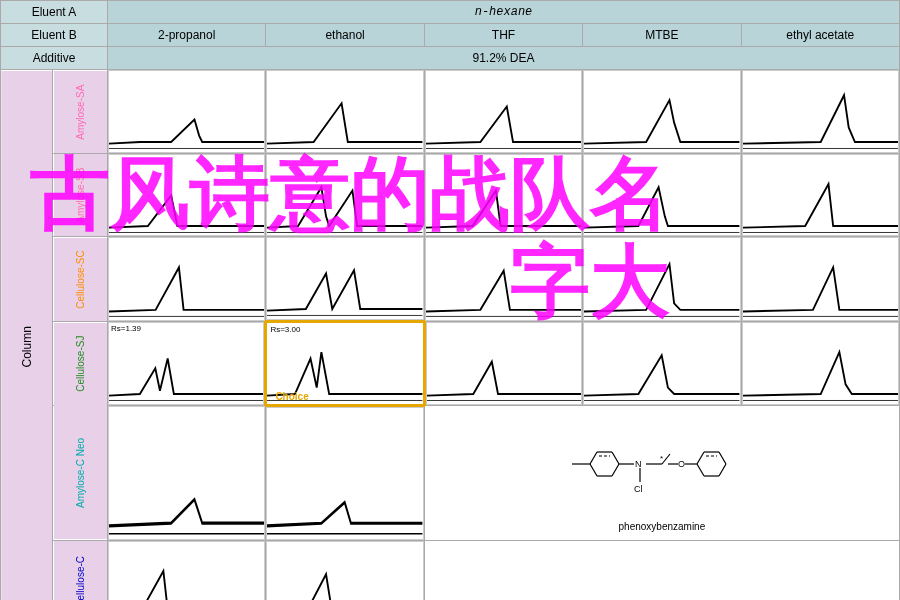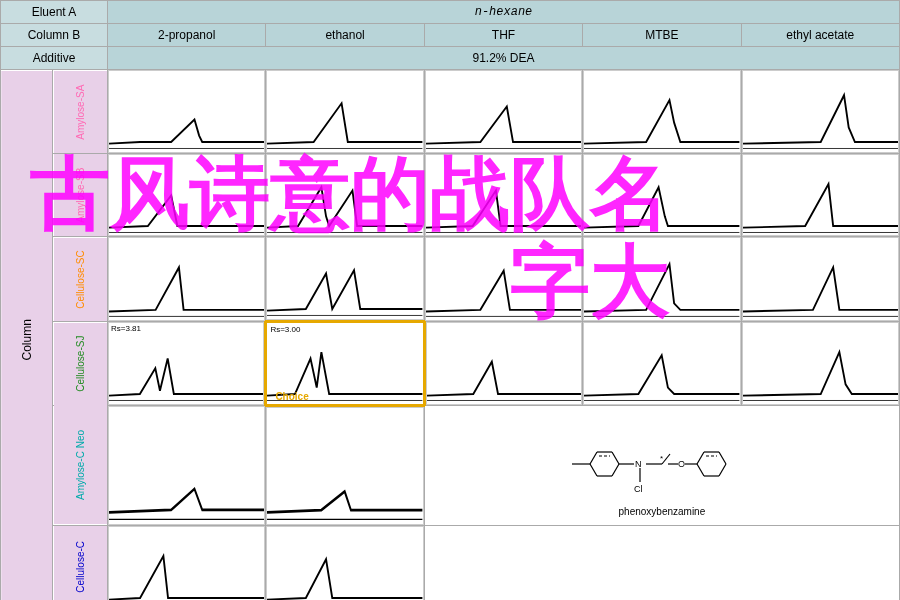--- a/index.html
+++ b/index.html
@@ -119,21 +119,21 @@
 
 <table class="main-table">
   <tbody>
 
     <tr class="header-row">
       <td colspan="2" class="label-cell">Eluent A</td>
       <td colspan="5" style="font-style:italic;font-family:Liberation Mono, monospace;">n-hexane</td>
     </tr>
 
     <tr class="header-row">
-      <td colspan="2" class="label-cell">Column B</td>
+      <td colspan="2" class="label-cell">Eluent B</td>
       <td>2-propanol</td>
       <td>ethanol</td>
       <td>THF</td>
       <td>MTBE</td>
       <td>ethyl acetate</td>
     </tr>
 
     <tr class="header-row">
       <td colspan="2" class="label-cell">Additive</td>
       <td colspan="5">91.2% DEA</td>
@@ -274,21 +274,21 @@
 
     <tr class="grid-row">
       <td class="col-label-cell" style="color:#228b22;height:70px;">Cellulose-SJ</td>
       <td class="chart-cell" style="position:relative;">
         <div class="chart-container">
           <svg viewBox="0 0 100 50" preserveAspectRatio="none">
             <polyline points="0,45 20,44 30,28 33,42 38,22 42,44 100,44" stroke="#000" stroke-width="1.2" fill="none"></polyline>
             <line x1="0" y1="48" x2="100" y2="48" stroke="#000" stroke-width="0.5"></line>
           </svg>
         </div>
-        <span class="rs-label" style="position:absolute;top:2px;left:3px;font-size:8px;">Rs=3.81</span>
+        <span class="rs-label" style="position:absolute;top:2px;left:3px;font-size:8px;">Rs=1.39</span>
       </td>
       <td class="chart-cell highlighted-cell" style="position:relative;border:3px solid #e6a800;">
         <div class="chart-container" style="border:none;">
           <svg viewBox="0 0 100 50" preserveAspectRatio="none">
             <polyline points="0,45 18,44 28,22 32,40 35,18 40,44 100,44" stroke="#000" stroke-width="1.2" fill="none"></polyline>
             <line x1="0" y1="48" x2="100" y2="48" stroke="#000" stroke-width="0.5"></line>
           </svg>
         </div>
         <span class="rs-label" style="position:absolute;top:2px;left:3px;font-size:8px;">Rs=3.00</span>
         <span style="position:absolute;bottom:2px;left:8px;font-size:10px;color:#e6a800;font-weight:bold;">Choice</span>
@@ -369,21 +369,21 @@
           <line x1="142" y1="38" x2="157" y2="38" stroke="#000" stroke-width="1.2"></line>
           <line x1="157" y1="38" x2="164" y2="50" stroke="#000" stroke-width="1.2"></line>
           <line x1="164" y1="50" x2="157" y2="62" stroke="#000" stroke-width="1.2"></line>
           <line x1="157" y1="62" x2="142" y2="62" stroke="#000" stroke-width="1.2"></line>
           <line x1="142" y1="62" x2="135" y2="50" stroke="#000" stroke-width="1.2"></line>
 
           <line x1="144" y1="42" x2="155" y2="42" stroke="#000" stroke-width="1.2" stroke-dasharray="3,2"></line>
 
           <line x1="100" y1="50" x2="108" y2="40" stroke="#000" stroke-width="1.2"></line>
         </svg>
-        <div style="text-align:center;font-size:10px;margin-top:2px;">phenoxybenzamine</div>
+        <div style="text-align:center;font-size:10px;margin-top:17px;">phenoxybenzamine</div>
       </td>
     </tr>
 
     <tr class="grid-row">
       <td class="col-label-cell" style="color:#0000cc;height:70px;">Cellulose-C</td>
       <td class="chart-cell">
         <div class="chart-container">
           <svg viewBox="0 0 100 50" preserveAspectRatio="none">
             <polyline points="0,45 20,44 35,18 38,44 100,44" stroke="#000" stroke-width="1.2" fill="none"></polyline>
             <line x1="0" y1="48" x2="100" y2="48" stroke="#000" stroke-width="0.5"></line>

